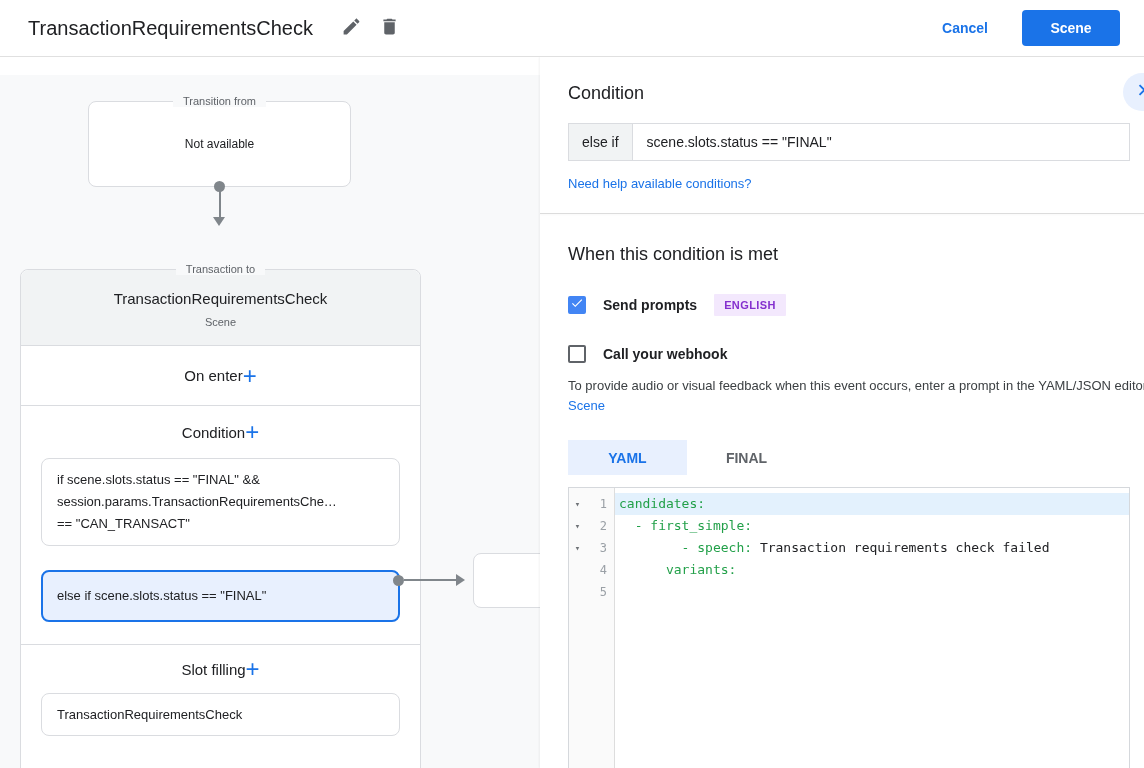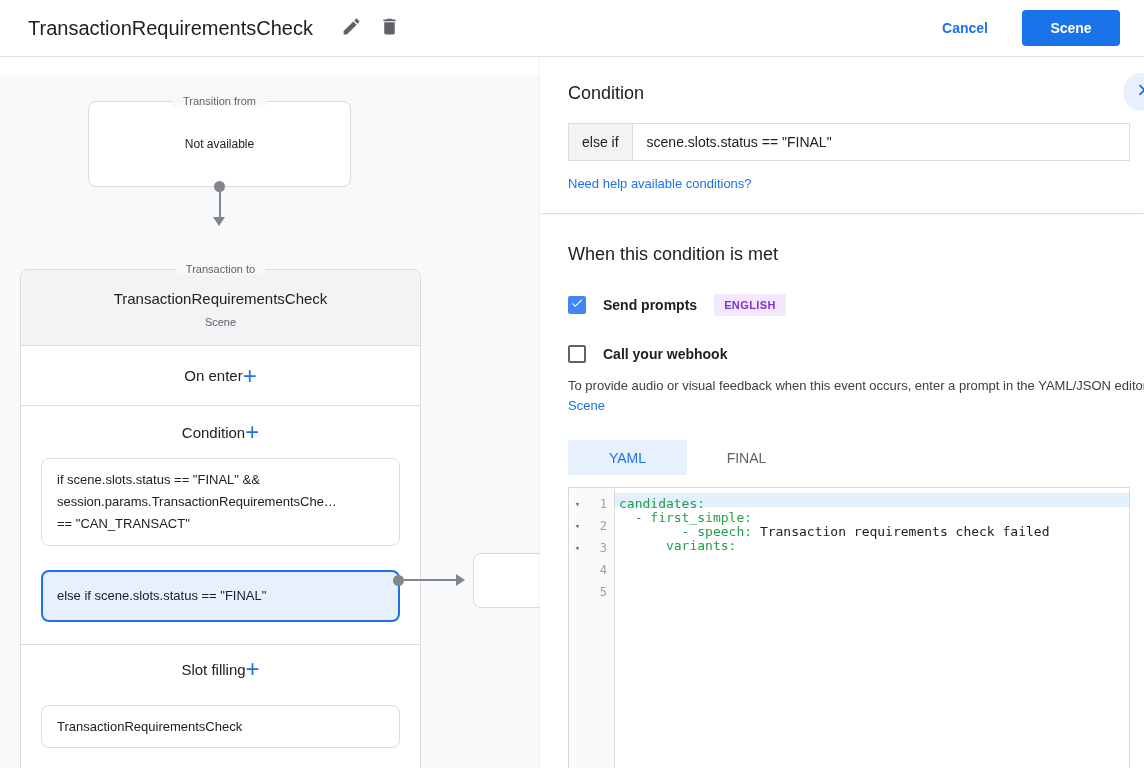--- a/index.html
+++ b/index.html
@@ -80,21 +80,21 @@
   .cond-box {
     border: 1px solid #dadce0; border-radius: 8px; background: #fff;
     padding: 10px 15px; font-size: 13px; line-height: 22px; color: #202124; cursor: pointer;
   }
   .cond-box.selected {
     background: #e8f0fe; border: 2px solid #1a73e8;
     margin-top: 24px; padding: 13px 14px; position: relative;
   }
 
   .slot-section { padding: 12px 20px 0; }
-  .slot-head { padding: 0 2px; margin-bottom: 24px; height: 24px; }
+  .slot-head { padding: 0 2px; margin-bottom: 12px; height: 24px; }
   .slot-box {
     border: 1px solid #dadce0; border-radius: 8px; background: #fff;
     padding: 13px 15px; font-size: 13px; color: #202124; margin-bottom: 16px; cursor: pointer;
   }
 
   .h-dot  { position: absolute; left: 393px; top: 499.5px; width: 11px; height: 11px; border-radius: 50%; background: #80868b; }
   .h-line { position: absolute; left: 404px; top: 504px; width: 53px; height: 2px; background: #80868b; }
   .h-arrow{ position: absolute; left: 456px; top: 498.5px; width: 0; height: 0;
             border-top: 6.5px solid transparent; border-bottom: 6.5px solid transparent; border-left: 9px solid #80868b; }
   .stub-box {
@@ -145,35 +145,35 @@
     background: #f3e8fd; color: #8430ce; font-size: 11px; font-weight: bold;
     letter-spacing: 0.4px; padding: 5px 10px; margin-left: 17px; border-radius: 1px;
   }
 
   .hint { font-size: 13px; color: #3c4043; line-height: 20px; margin-top: 13px; width: 586px; }
   .hint-help { color: #1a73e8; text-decoration: none; cursor: pointer; }
 
   .tabs { display: flex; margin-top: 24px; }
   .tab {
     width: 119px; height: 35px; display: flex; align-items: center; justify-content: center;
-    font-size: 14px; font-weight: normal; cursor: pointer;
+    font-size: 14px; font-weight: bold; cursor: pointer;
   }
   .tab.active { background: #e8f0fe; color: #1a73e8; }
   .tab.inactive { color: #5f6368; }
 
   .editor {
     margin-top: 12px; height: 296px; border: 1px solid #d5d8dc; background: #fff;
     display: flex; font-family: "DejaVu Sans Mono", monospace; font-size: 13px; overflow: hidden;
   }
   .gutter { width: 46px; background: #fafafa; border-right: 1px solid #ddd; padding-top: 5px; }
   .gutter-line { height: 22px; display: flex; align-items: center; }
   .fold { width: 17px; text-align: center; color: #6f7377; font-size: 9px; cursor: pointer; }
   .lnum { flex: 1; text-align: right; padding-right: 7px; color: #9aa0a6; font-size: 12px; }
   .code { flex: 1; padding-top: 5px; overflow: hidden; cursor: text; }
-  .code-line { height: 14px; line-height: 22px; white-space: pre; padding-left: 4px; }
+  .code-line { height: 22px; line-height: 22px; white-space: pre; padding-left: 4px; }
   .code-line.hl { background: #e3f1fd; }
   .tok-key { color: #22a049; }
   .tok-plain { color: #202124; }
 </style>
 </head>
 <body>
 
 <div class="topbar">
   <div class="topbar-title">TransactionRequirementsCheck</div>
   <div class="icon-btn">

